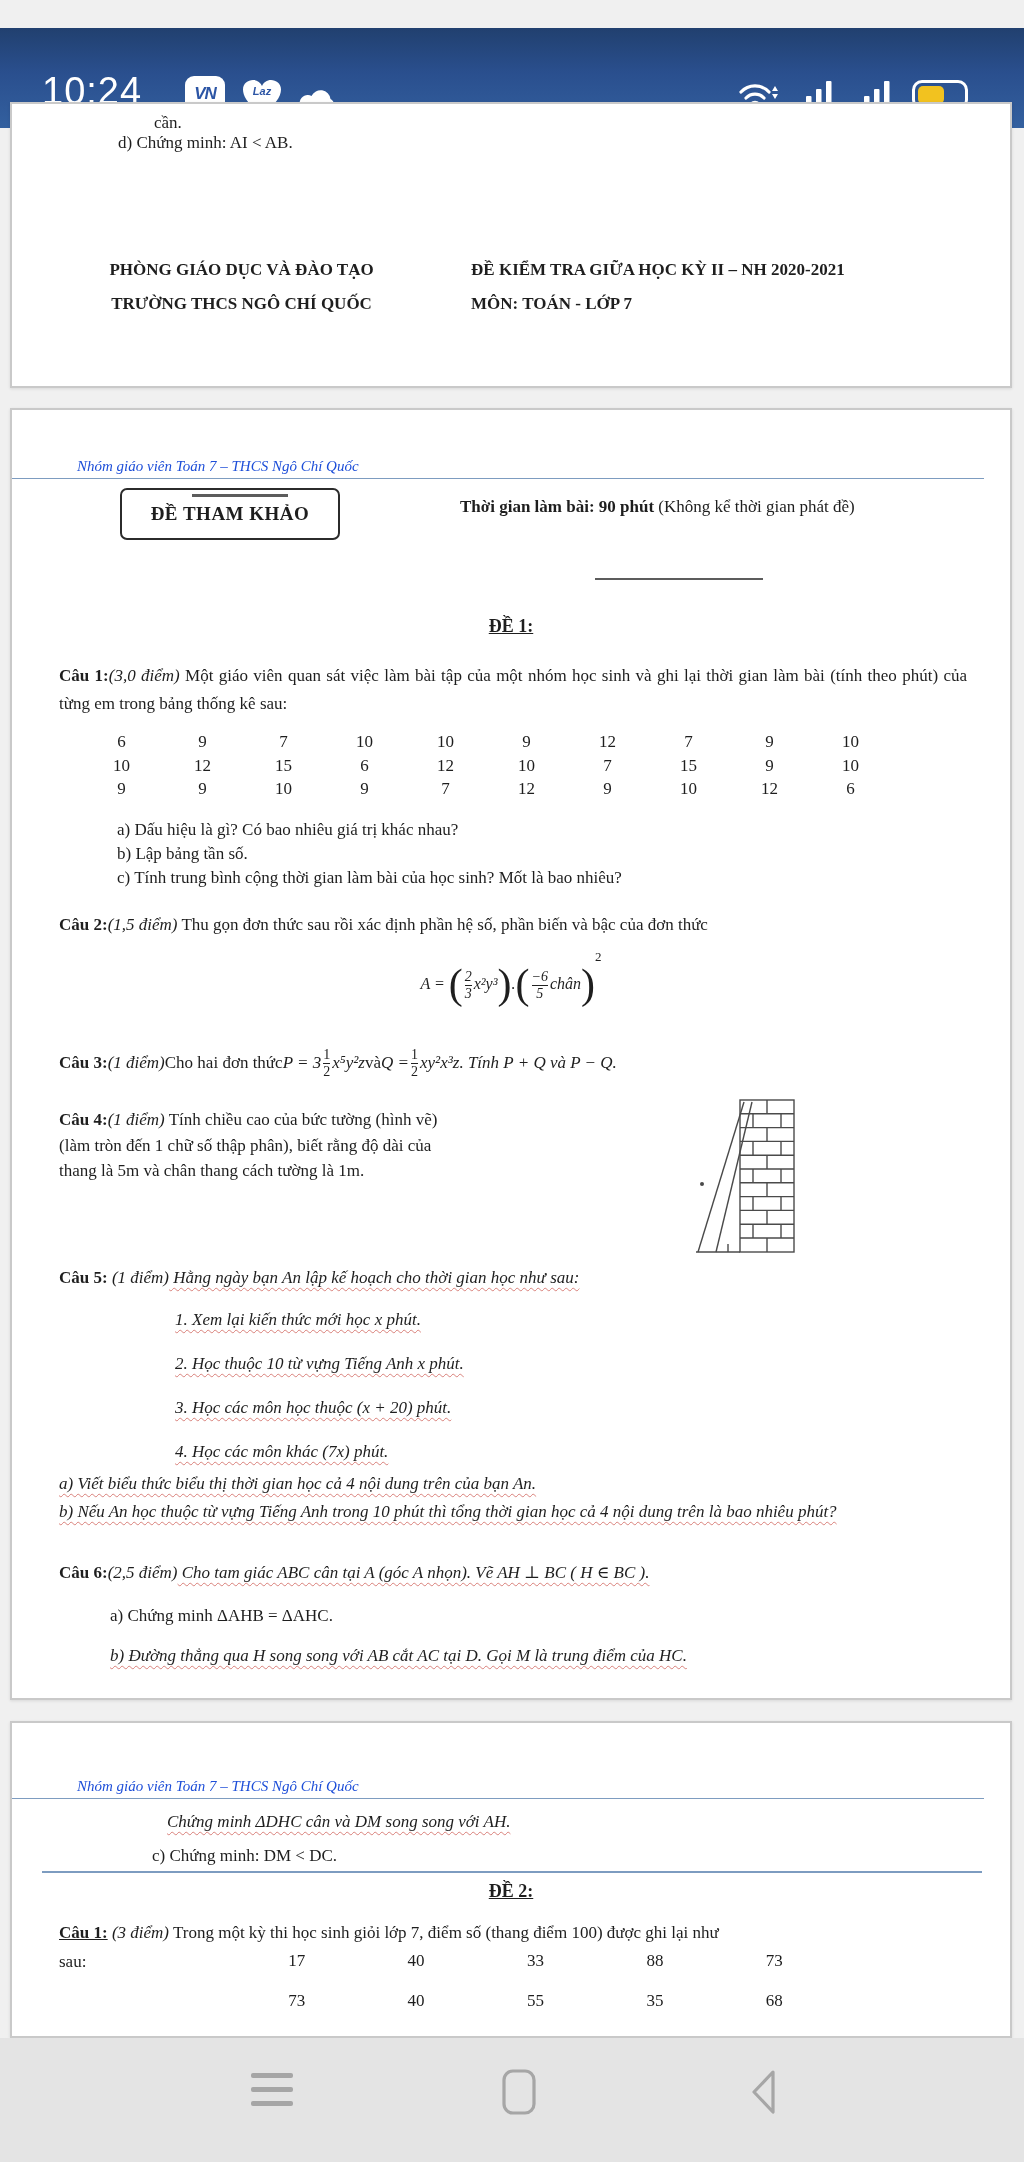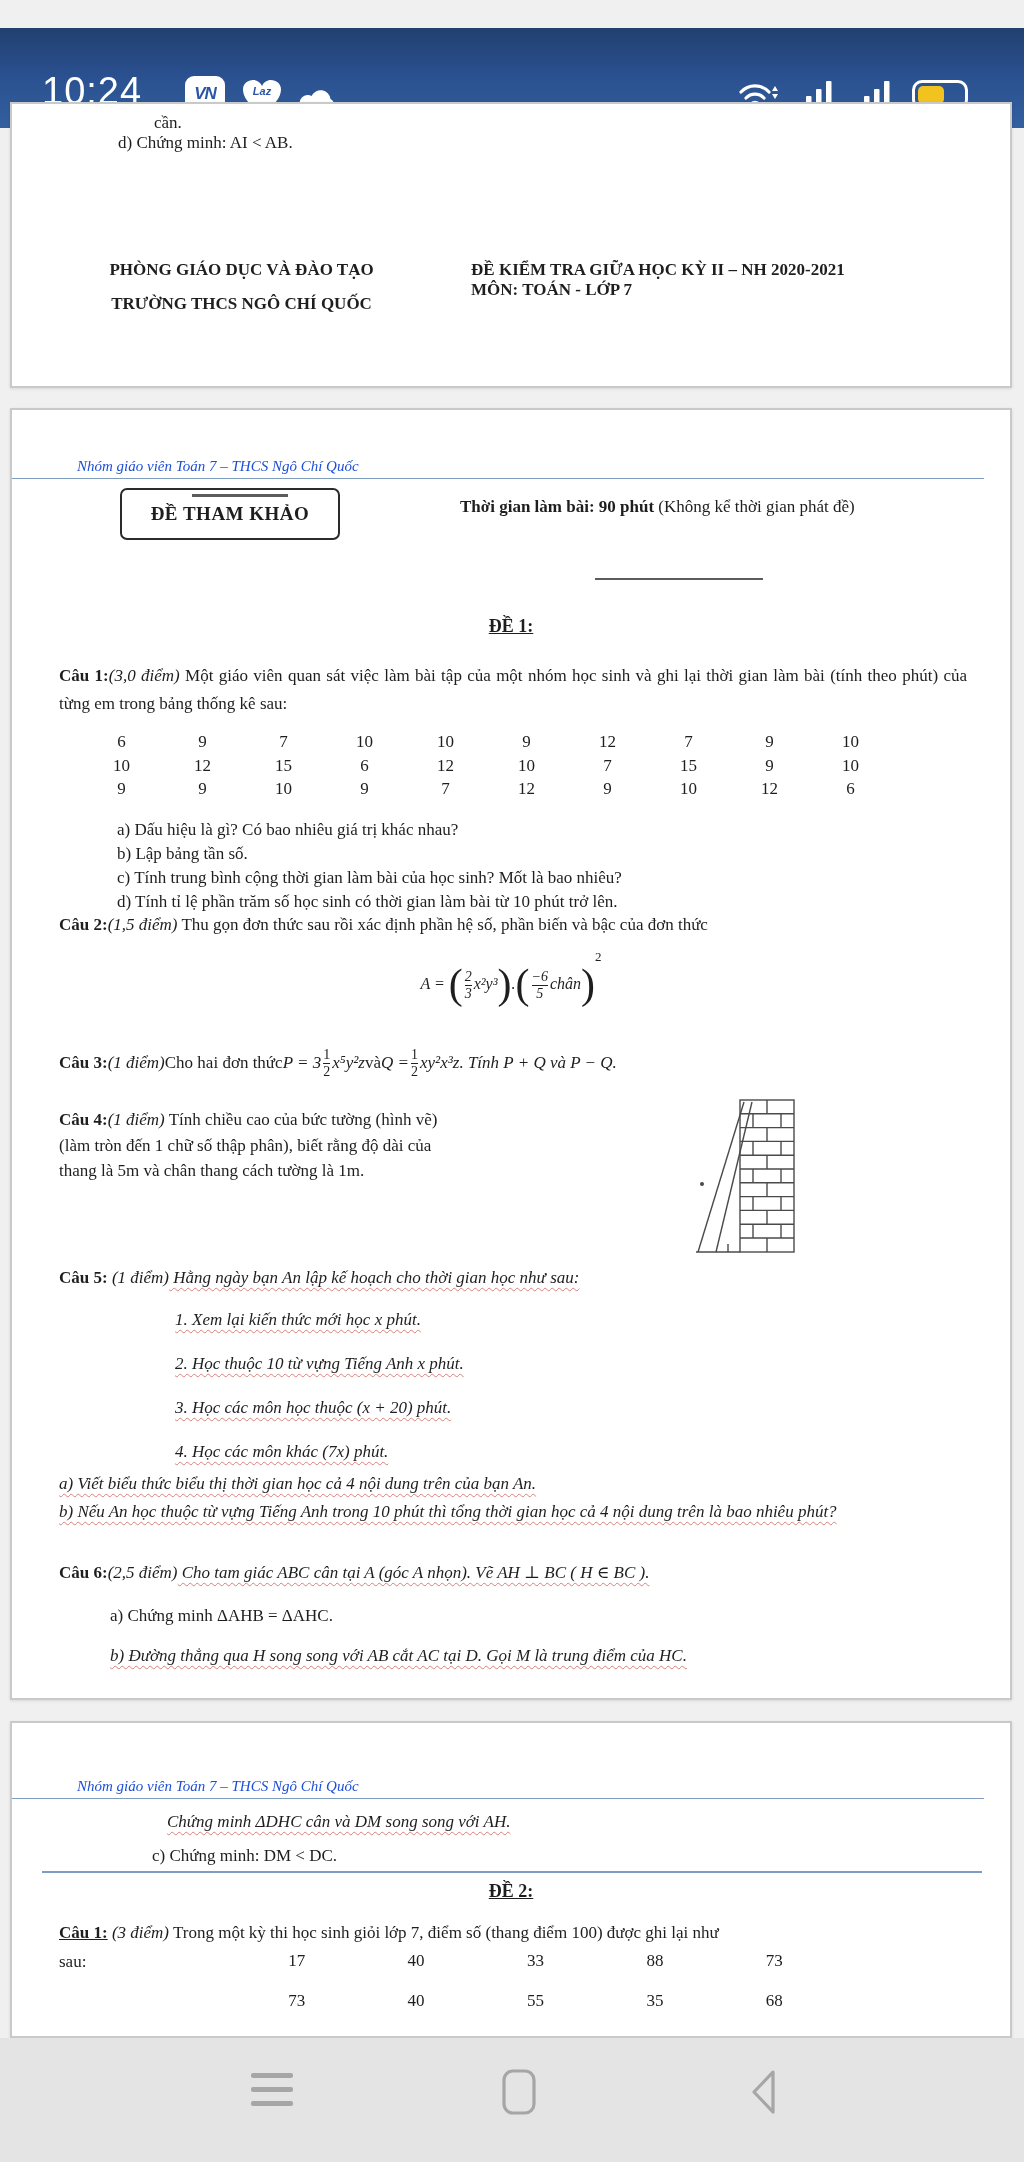--- a/index.html
+++ b/index.html
@@ -115,21 +115,21 @@
   <div class="line" style="top:8px;left:142px;">cần.</div>
   <div class="line" style="top:28px;left:106px;">d)  Chứng minh: AI &lt; AB.</div>
 
   <div style="position:absolute;top:156px;left:0;width:100%;display:flex;">
     <div style="width:46%;text-align:center;">
       <div class="b" style="font-size:17px;">PHÒNG GIÁO DỤC VÀ ĐÀO TẠO</div>
       <div class="b" style="font-size:17px;margin-top:14px;">TRƯỜNG THCS NGÔ CHÍ QUỐC</div>
     </div>
     <div style="width:54%;text-align:left;">
       <div class="b" style="font-size:17px;">ĐỀ KIỂM TRA GIỮA HỌC KỲ II – NH 2020-2021</div>
-      <div class="b" style="font-size:17px;margin-top:0;">MÔN: TOÁN - LỚP 7</div>
+      <div class="b" style="font-size:17px;margin-top:14px;">MÔN: TOÁN - LỚP 7</div>
     </div>
   </div>
 </div>
 
 <div class="page" style="top:408px;height:1292px;">
   <div class="watermark" style="top:48px;">Nhóm giáo viên Toán 7 – THCS Ngô Chí Quốc</div>
   <div class="rule" style="top:84px;left:180px;width:96px;height:3px;"></div>
 
   <div class="line" style="top:86px;left:448px;">
     <span class="b">Thời gian làm bài: 90 phút</span><span> (Không kể thời gian phát đề)</span>
@@ -181,21 +181,20 @@
         <span class="tcell">10</span>
         <span class="tcell">12</span>
         <span class="tcell">6</span>
       </div>
     </div>
 
   <div style="position:absolute;top:408px;left:105px;">
     <div class="line" style="position:static;line-height:24px;">a)  Dấu hiệu là gì? Có bao nhiêu giá trị khác nhau?</div>
     <div class="line" style="position:static;line-height:24px;">b)  Lập bảng tần số.</div>
     <div class="line" style="position:static;line-height:24px;">c)  Tính trung bình cộng thời gian làm bài của học sinh? Mốt là bao nhiêu?</div>
-    <div class="line" style="position:static;line-height:24px;">d)  Tính tỉ lệ phần trăm số học sinh có thời gian làm bài từ 10 phút trở lên.</div>
   </div>
 
   <div class="line" style="top:504px;left:47px;">
     <span class="b">Câu 2:</span><span class="it">(1,5 điểm)</span><span> Thu gọn đơn thức sau rồi xác định phần hệ số, phần biến và bậc của đơn thức</span>
   </div>
 
   <div class="formula-row" style="top:534px;height:82px;">
     <span class="math">
       <span>A =</span>
       <span class="paren">(</span><span class="frac">

